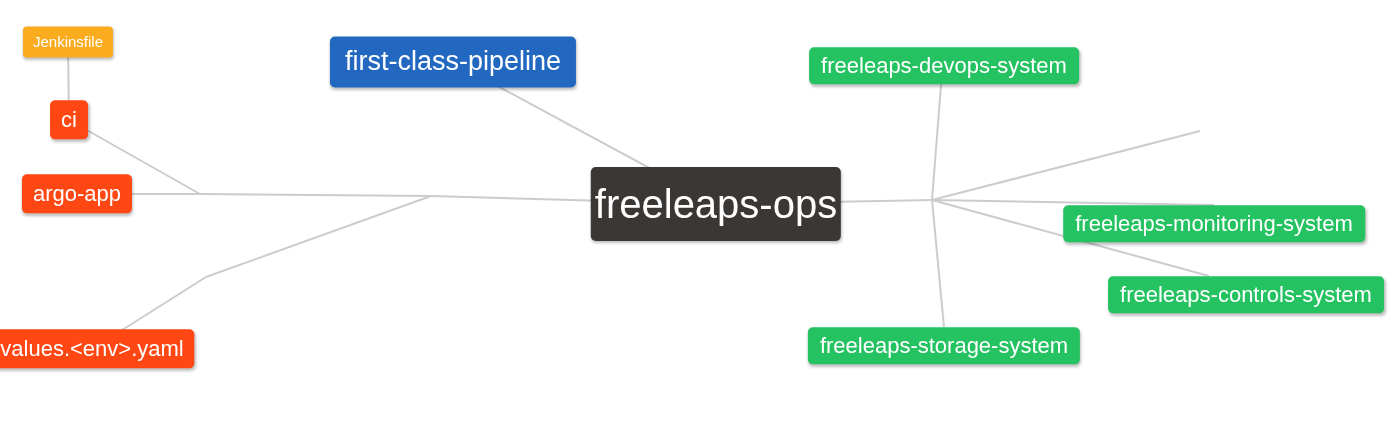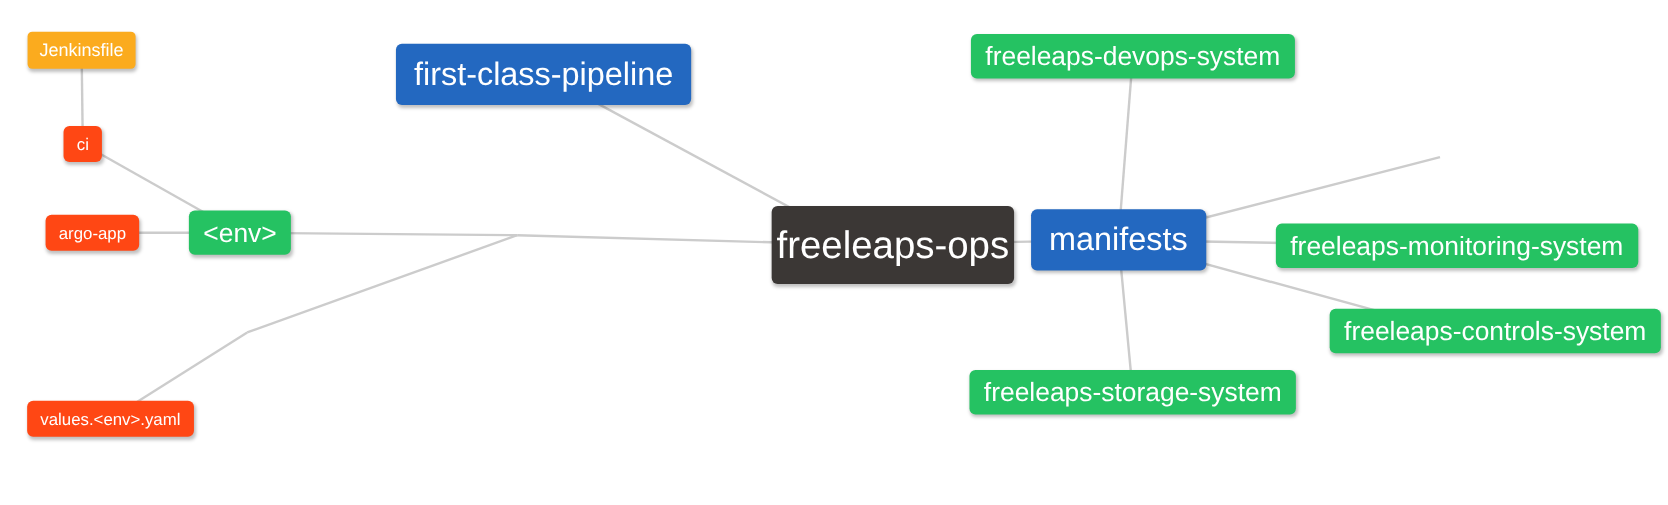--- a/index.html
+++ b/index.html
@@ -27,24 +27,24 @@
     position:absolute;
     transform:translate(-50%,-50%);
     color:var(--label);
     white-space:nowrap;
     text-align:center;
     border-radius:5px;
     box-shadow:1px 2px 3px rgba(0,0,0,0.25);
     line-height:1.15;
     cursor:default;
   }
-  .lv-root{background:var(--root_node);font-size:32px;padding:14px 4px;margin-left:28px;}
+  .lv-root{background:var(--root_node);font-size:40px;padding:14px 4px;}
   .lv-2{background:var(--branch);font-size:27px;padding:10px 15px;}
-  .lv-3{background:var(--section);font-size:22px;padding:6px 12px;}
-  .lv-4{background:var(--item);font-size:14px;padding:7px 11px;}
+  .lv-3{background:var(--section);font-size:22px;padding:6px 12px;margin-top:19px;}
+  .lv-4{background:var(--item);font-size:22px;padding:7px 11px;}
   .lv-5{background:var(--file);font-size:15px;padding:7px 10px;border-radius:4px;}
 </style>
 </head>
 <body>
 
 <div class="canvas">
 
   <svg class="edges" width="1390" height="421" viewBox="0 0 1390 421">
     <line x1="716" y1="204" x2="453" y2="62"></line>
     <line x1="716" y1="204" x2="431" y2="196"></line>
@@ -58,23 +58,21 @@
     <line x1="932" y1="200" x2="944" y2="47"></line>
     <line x1="932" y1="200" x2="1200" y2="131"></line>
     <line x1="932" y1="200" x2="1214" y2="205"></line>
     <line x1="932" y1="200" x2="1209" y2="276"></line>
     <line x1="932" y1="200" x2="944" y2="327"></line>
   </svg>
 
   <div class="node lv-root" style="left:716px;top:204px">freeleaps-ops</div>
 
   <div class="node lv-2" style="left:453px;top:62px">first-class-pipeline</div>
-  <div class="node lv-2" style="left:932px;top:200px">manifests</div>
 
-  <div class="node lv-3" style="left:200px;top:194px">&lt;env&gt;</div>
   <div class="node lv-3" style="left:944px;top:47px">freeleaps-devops-system</div>
   <div class="node lv-3" style="left:1214px;top:205px">freeleaps-monitoring-system</div>
   <div class="node lv-3" style="left:1246px;top:276px">freeleaps-controls-system</div>
   <div class="node lv-3" style="left:944px;top:327px">freeleaps-storage-system</div>
 
   <div class="node lv-4" style="left:69px;top:120px">ci</div>
   <div class="node lv-4" style="left:77px;top:194px">argo-app</div>
   <div class="node lv-4" style="left:92px;top:349px">values.&lt;env&gt;.yaml</div>
 
   <div class="node lv-5" style="left:68px;top:42px">Jenkinsfile</div>

